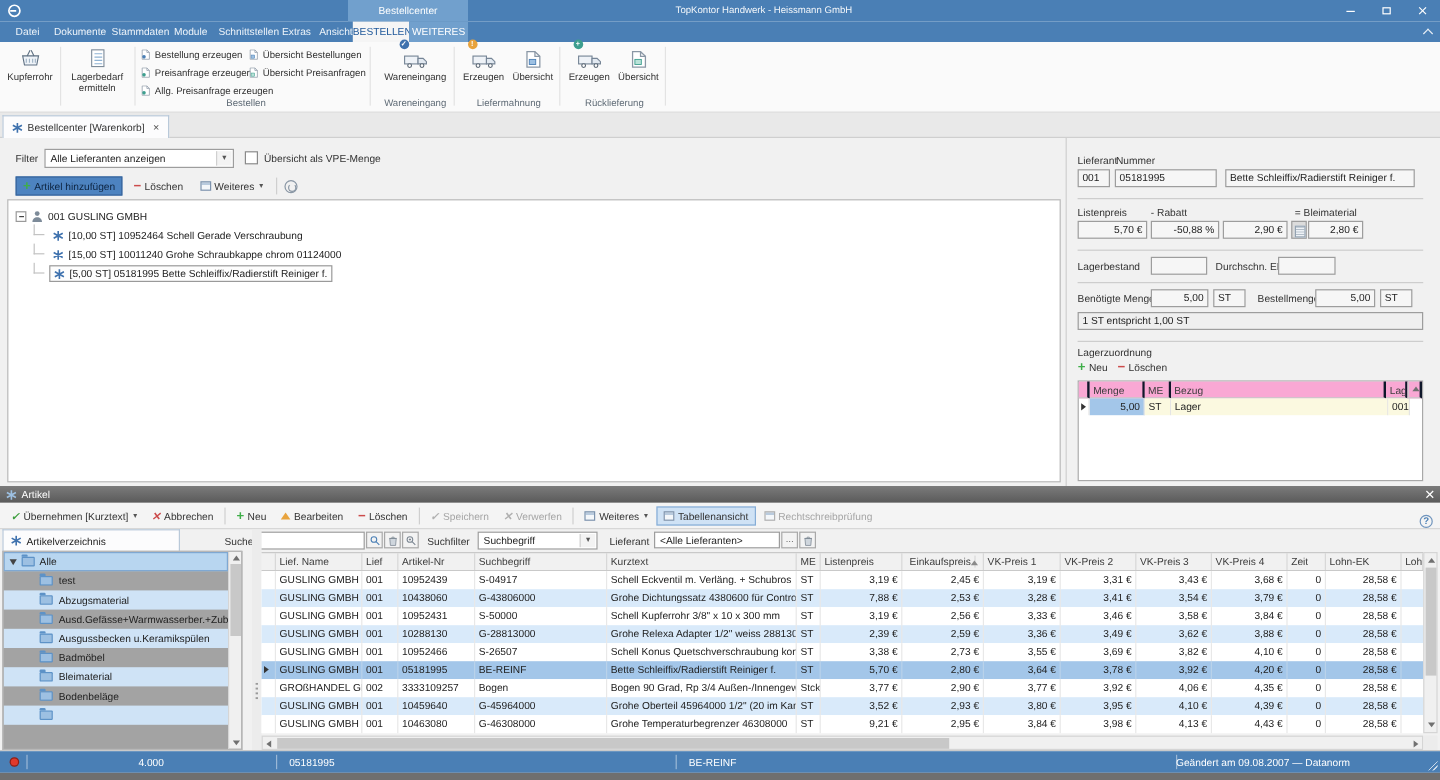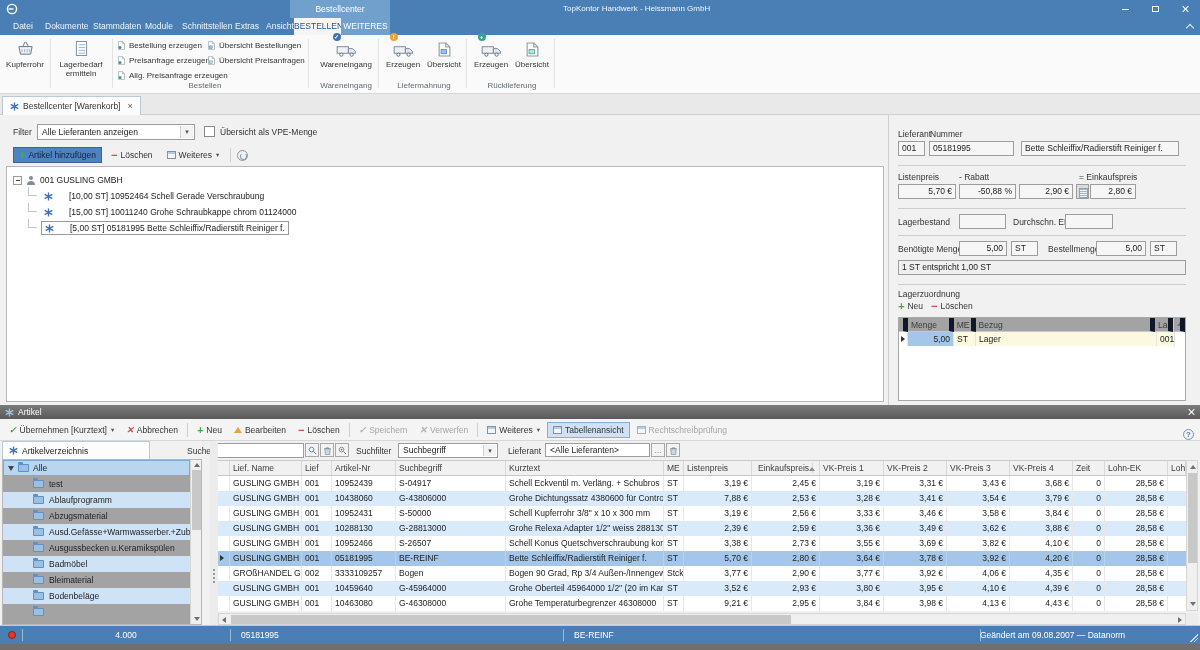--- a/index.html
+++ b/index.html
@@ -76,38 +76,38 @@
   .dis{color:#a5a5a5!important}
   .dis .i-check{color:#b0b0b0}.dis .i-x{color:#b0b0b0}
 
   .wktree{position:absolute;left:6px;top:51px;width:878px;height:236px;background:#fff;border:1px solid #b7b7b7;
     padding:5px 0 0 4px;font-size:8.5px}
   .trow0{display:flex;align-items:center;gap:4px;height:16px}
   .expbox{width:9px;height:9px;border:1px solid #9a9a9a;background:#fff;position:relative;margin-left:2px}
   .expbox::before{content:"";position:absolute;left:1.5px;top:3.5px;width:4px;height:1px;background:#444}
   .trowc{display:flex;align-items:center;height:16px}
   .lbranch{width:9px;height:9px;border-left:1px solid #c3c3c3;border-bottom:1px solid #c3c3c3;margin:-7px 4px 2px 17px}
-  .titem{display:flex;align-items:center;gap:16px;padding:1px 3px}
+  .titem{display:flex;align-items:center;gap:4px;padding:1px 3px}
   .trowc.sel .titem{border:1px solid #9a9a9a;background:#fdfdfd}
 
   
   .detail{position:absolute;left:888px;top:0;width:312px;height:290px;background:#f1f1f1;border-left:1px solid #cfcfcf}
   .dlabel{position:absolute;font-size:8.5px;color:#333;white-space:nowrap}
   .dfield{position:absolute;height:15px;background:#f6f6f6;border:1px solid #9d9d9d;
     font-size:8.5px;line-height:13px;padding:0 3px;color:#222;white-space:nowrap;overflow:hidden}
   .dfield.num{text-align:right}
   .dhr{position:absolute;left:9px;width:288px;height:1px;background:#cdcdcd}
   .minibtn{position:absolute;width:13px;height:15px;background:#dcdcdc;border:1px solid #9d9d9d}
   .minibtn::before{content:"";position:absolute;left:2px;top:3px;width:7px;height:8px;background:
     linear-gradient(#aab6c2 1px,transparent 1px) 0 0/7px 2px,#eef2f6;border:1px solid #93a2b1}
   .lzbar{position:absolute;left:9px;top:186px;display:flex;gap:8px;align-items:center;font-size:8.5px;color:#333}
   .lztable{position:absolute;left:9px;top:202px;width:288px;height:84px;background:#fff;border:1px solid #a8a8a8;
     font-size:8.5px}
   .lzhead,.lzrow{display:flex;height:14px;line-height:14px}
-  .lzhead span{background:#a3a3a3;border-right:5px solid #0f172a;border-bottom:1px solid #c9c9c9;padding:0 3px;color:#3c3c3c;overflow:hidden;white-space:nowrap}
+  .lzhead span{background:#f9a8d4;border-right:2px solid #0f172a;border-bottom:1px solid #c9c9c9;padding:0 3px;color:#3c3c3c;overflow:hidden;white-space:nowrap}
   .lzrow span{border-right:1px solid #e4e4e4;padding:0 3px;overflow:hidden;white-space:nowrap}
   .z0{width:9px;padding:0!important;position:relative}
   .z1{width:46px}.z2{width:22px}.z3{width:181px}.z4{width:18px}
   .zsb{width:12px;background:#f0f0f0;border-left:1px solid #cfcfcf;position:relative}
   .lzrow .z1{background:#a3c6e9;text-align:right}
   .lzrow .z2,.lzrow .z3,.lzrow .z4{background:#fbf9e0}
   .marker{position:absolute;left:2px;top:4px;width:0;height:0;border-top:3px solid transparent;border-bottom:3px solid transparent;border-left:4px solid #333}
 
   
   .artikel{position:absolute;left:0;top:405px;width:1200px;height:221px;background:#f1f1f1;border-bottom:1px solid #c9c9c9}
@@ -433,21 +433,21 @@
   <div class="detail">
     <span class="dlabel" style="left:9px;top:14px">Lieferant</span>
     <span class="dlabel" style="left:41px;top:14px">Nummer</span>
     <div class="dfield" style="left:9px;top:26px;width:27px">001</div>
     <div class="dfield" style="left:40px;top:26px;width:85px">05181995</div>
     <div class="dfield" style="left:132px;top:26px;width:158px">Bette Schleiffix/Radierstift Reiniger f.</div>
     <div class="dhr" style="top:50px"></div>
 
     <span class="dlabel" style="left:9px;top:57px">Listenpreis</span>
     <span class="dlabel" style="left:70px;top:57px">- Rabatt</span>
-    <span class="dlabel" style="left:190px;top:57px">= Einkaufspreis</span>
+    <span class="dlabel" style="left:190px;top:57px">= Bleimaterial</span>
     <div class="dfield num" style="left:9px;top:69px;width:58px">5,70 €</div>
     <div class="dfield num" style="left:70px;top:69px;width:57px">-50,88 %</div>
     <div class="dfield num" style="left:130px;top:69px;width:54px">2,90 €</div>
     <span class="minibtn" style="left:187px;top:69px"></span>
     <div class="dfield num" style="left:201px;top:69px;width:46px">2,80 €</div>
     <div class="dhr" style="top:93px"></div>
 
     <span class="dlabel" style="left:9px;top:102px">Lagerbestand</span>
     <div class="dfield" style="left:70px;top:99px;width:47px"></div>
     <span class="dlabel" style="left:124px;top:102px">Durchschn. EK</span>
@@ -610,24 +610,20 @@
         <i class="folder"></i>
         <span>Alle</span>
       </div>
       <div>
 
           <div class="srow">
             <i class="folder"></i>
             <span>test</span>
           </div>
 
-          <div class="srow">
-            <i class="folder"></i>
-            <span>Ablaufprogramm</span>
-          </div>
 
           <div class="srow">
             <i class="folder"></i>
             <span>Abzugsmaterial</span>
           </div>
 
           <div class="srow">
             <i class="folder"></i>
             <span>Ausd.Gefässe+Warmwasserber.+Zubehö</span>
           </div>

